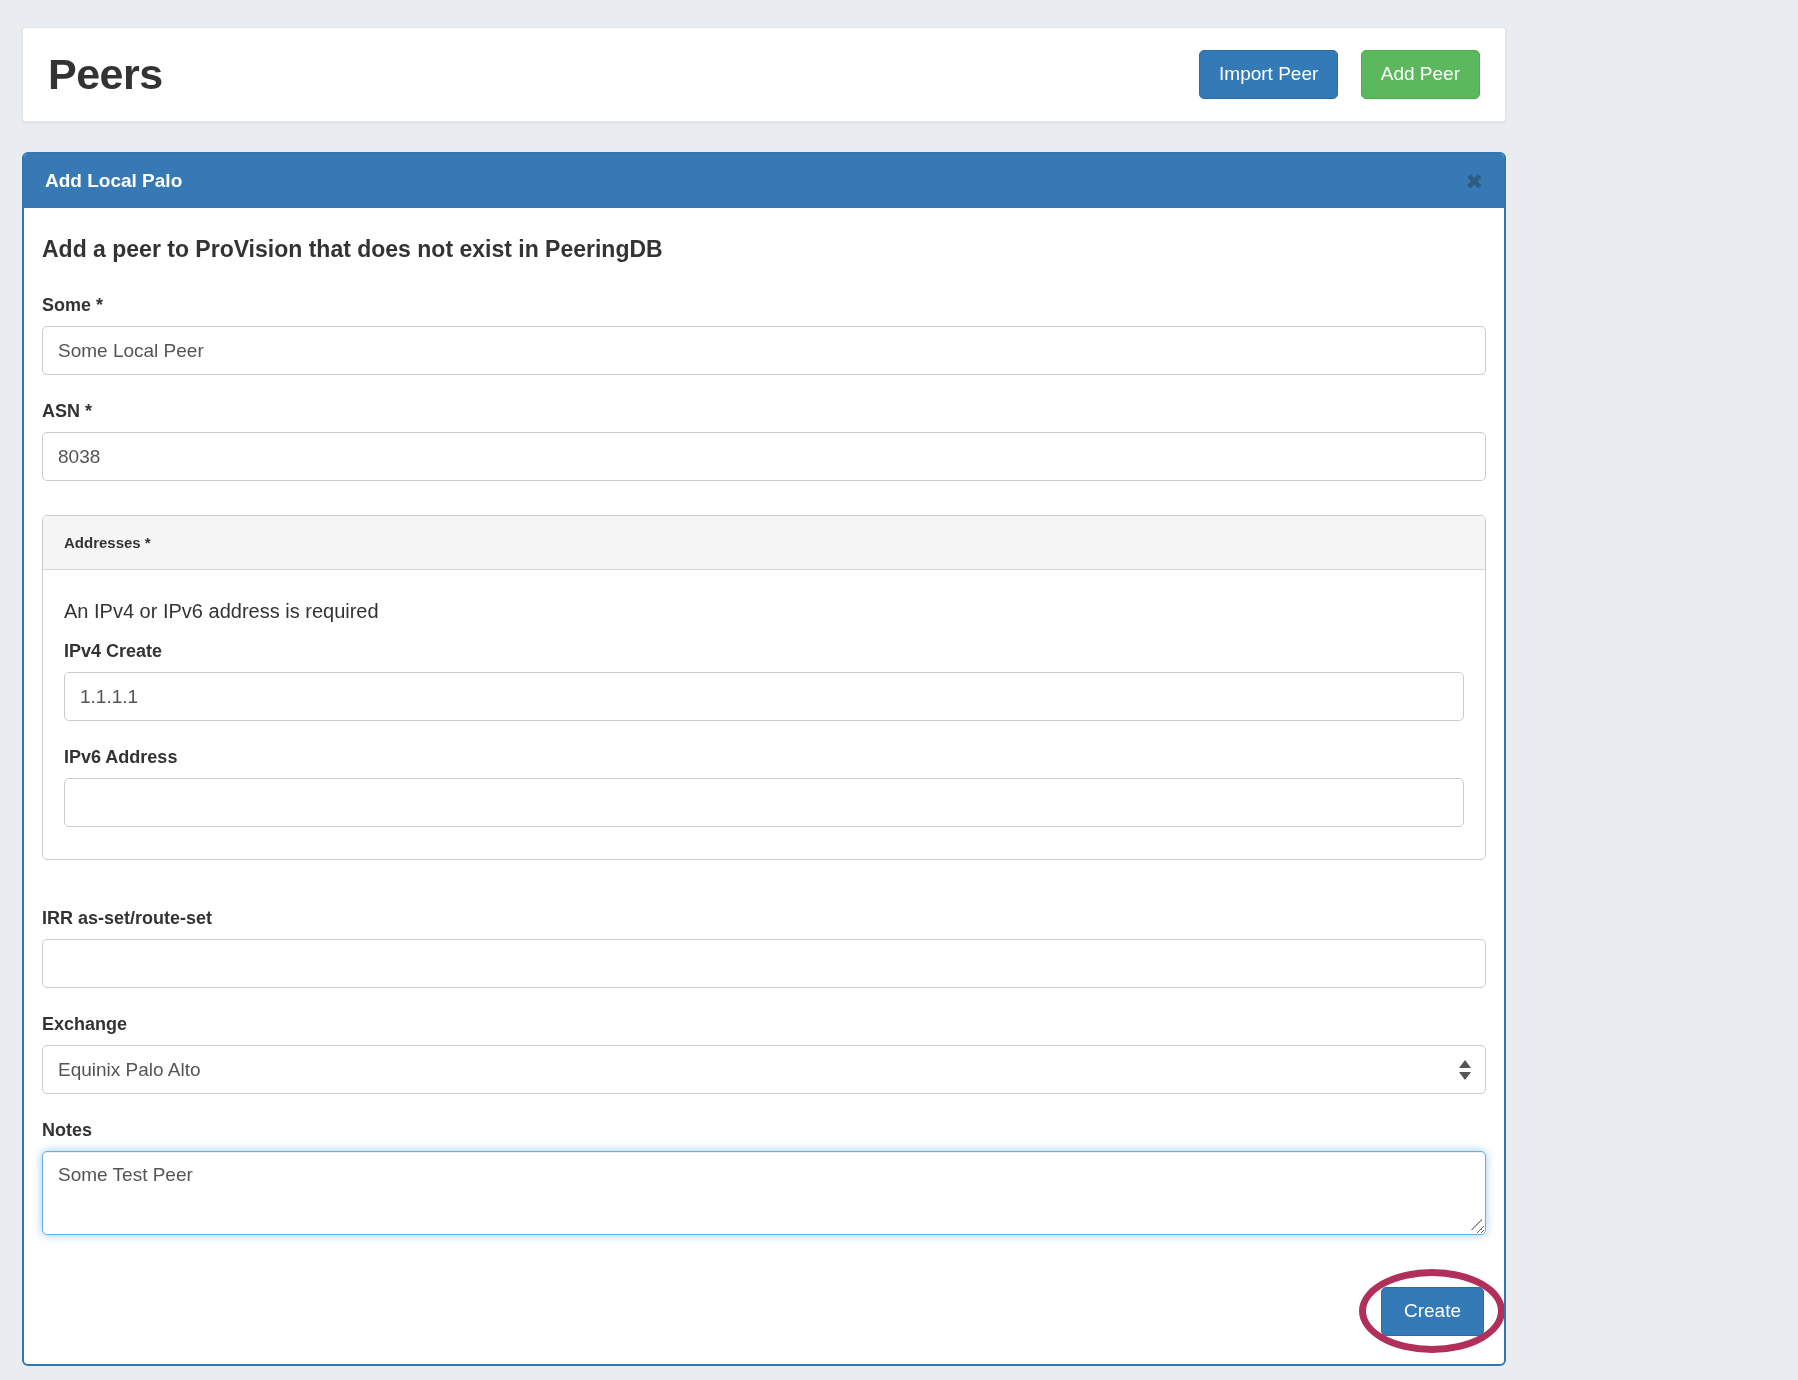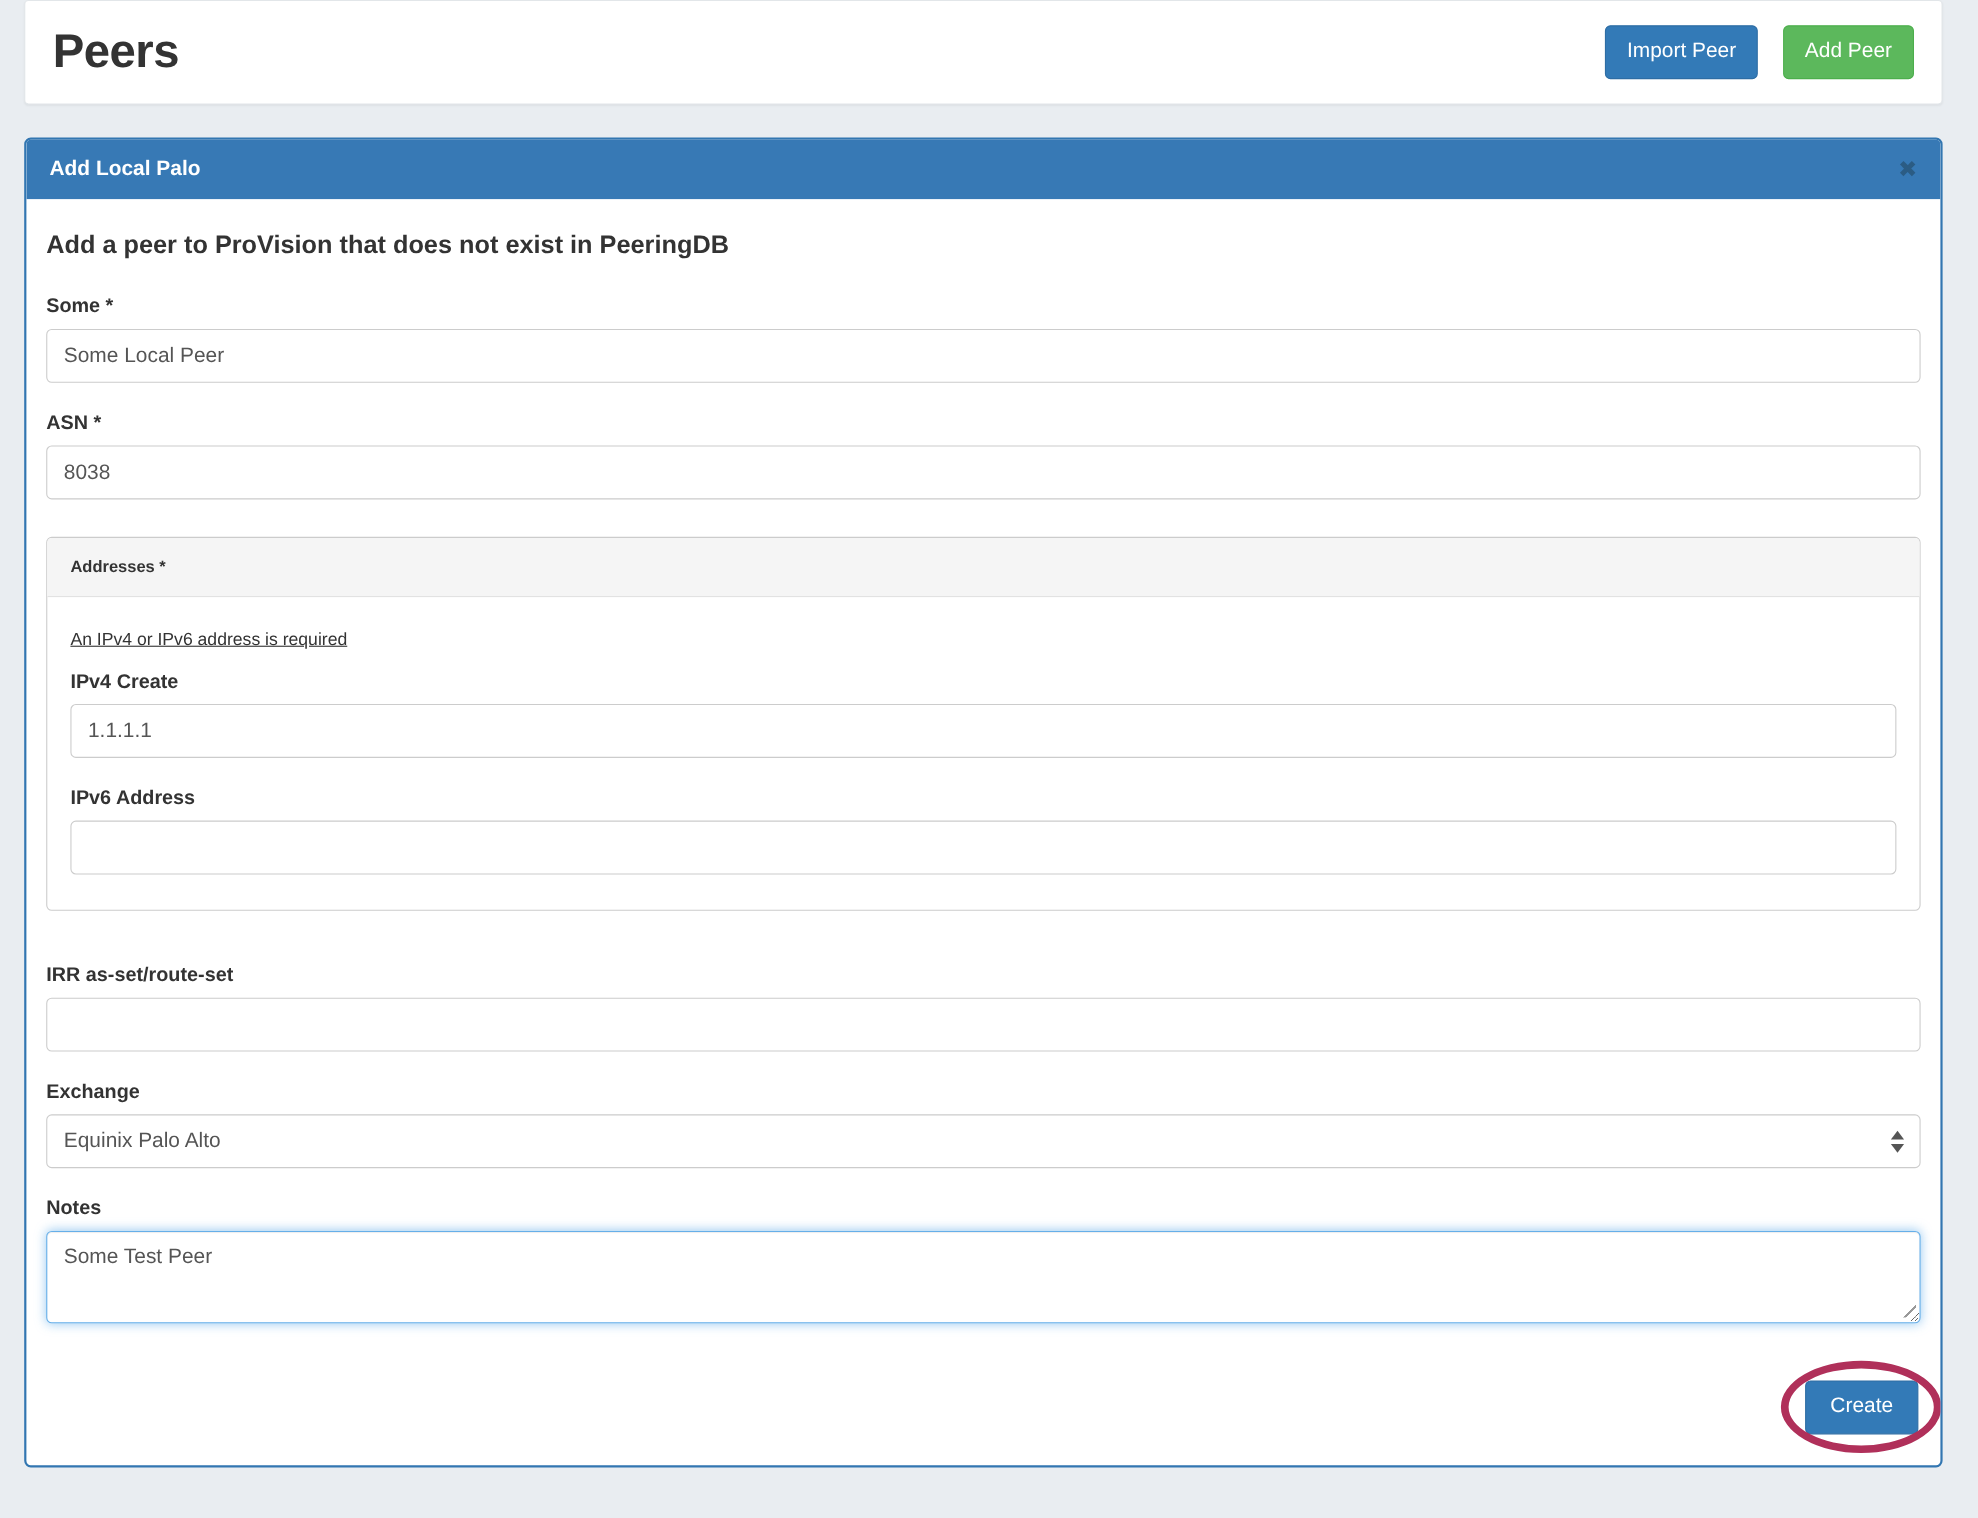--- a/index.html
+++ b/index.html
@@ -3,21 +3,21 @@
 <meta charset="utf-8">
 <style>
   html, body {
     margin: 0;
     padding: 0;
     background: #e9edf1;
     font-family: "Liberation Sans", "DejaVu Sans", sans-serif;
   }
   body { width: 1798px; min-height: 1380px; }
 
-  .container { width: 1744px; margin: 0 0 0 22px; }
+  .container { width: 1484px; margin: 0 0 0 22px; padding-top: 27px; }
 
   
   .header-card {
     background: #ffffff;
     border: 1px solid #e2e6e9;
     border-radius: 4px;
     box-shadow: 0 1px 2px rgba(0,0,0,.05);
     height: 95px;
     padding: 0 25px;
     display: flex;
@@ -113,24 +113,23 @@
     background: #f5f5f5;
     padding: 18px 21px;
     font-size: 15px;
     font-weight: bold;
     color: #333333;
     border-bottom: 1px solid #d5d5d5;
     border-radius: 4px 4px 0 0;
   }
   .sub-panel-body { padding: 30px 21px 32px; }
   .addresses-note {
-    font-size: 16px;
+    font-size: 20px;
     color: #333333;
     margin: 0 0 18px;
-    text-decoration: underline;
   }
   .sub-panel-body .form-group:last-child { margin-bottom: 0; }
 
   
   .select-wrap { position: relative; }
   select.form-control {
     appearance: none;
     -webkit-appearance: none;
     -moz-appearance: none;
     padding-right: 44px;

